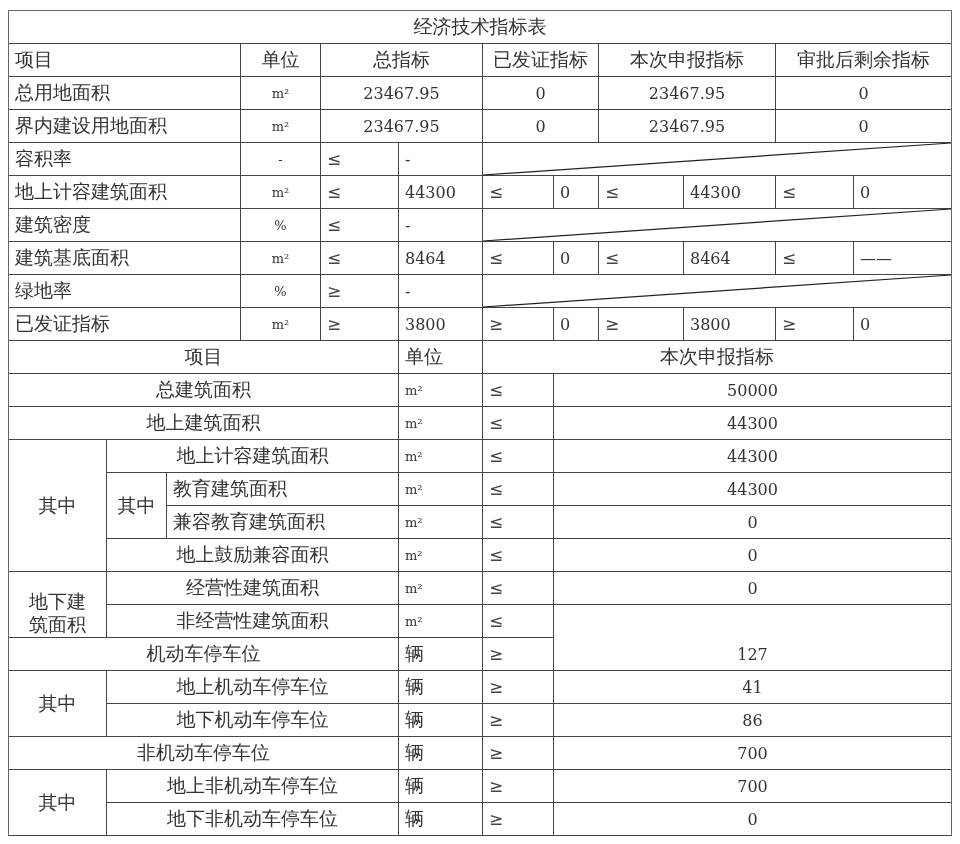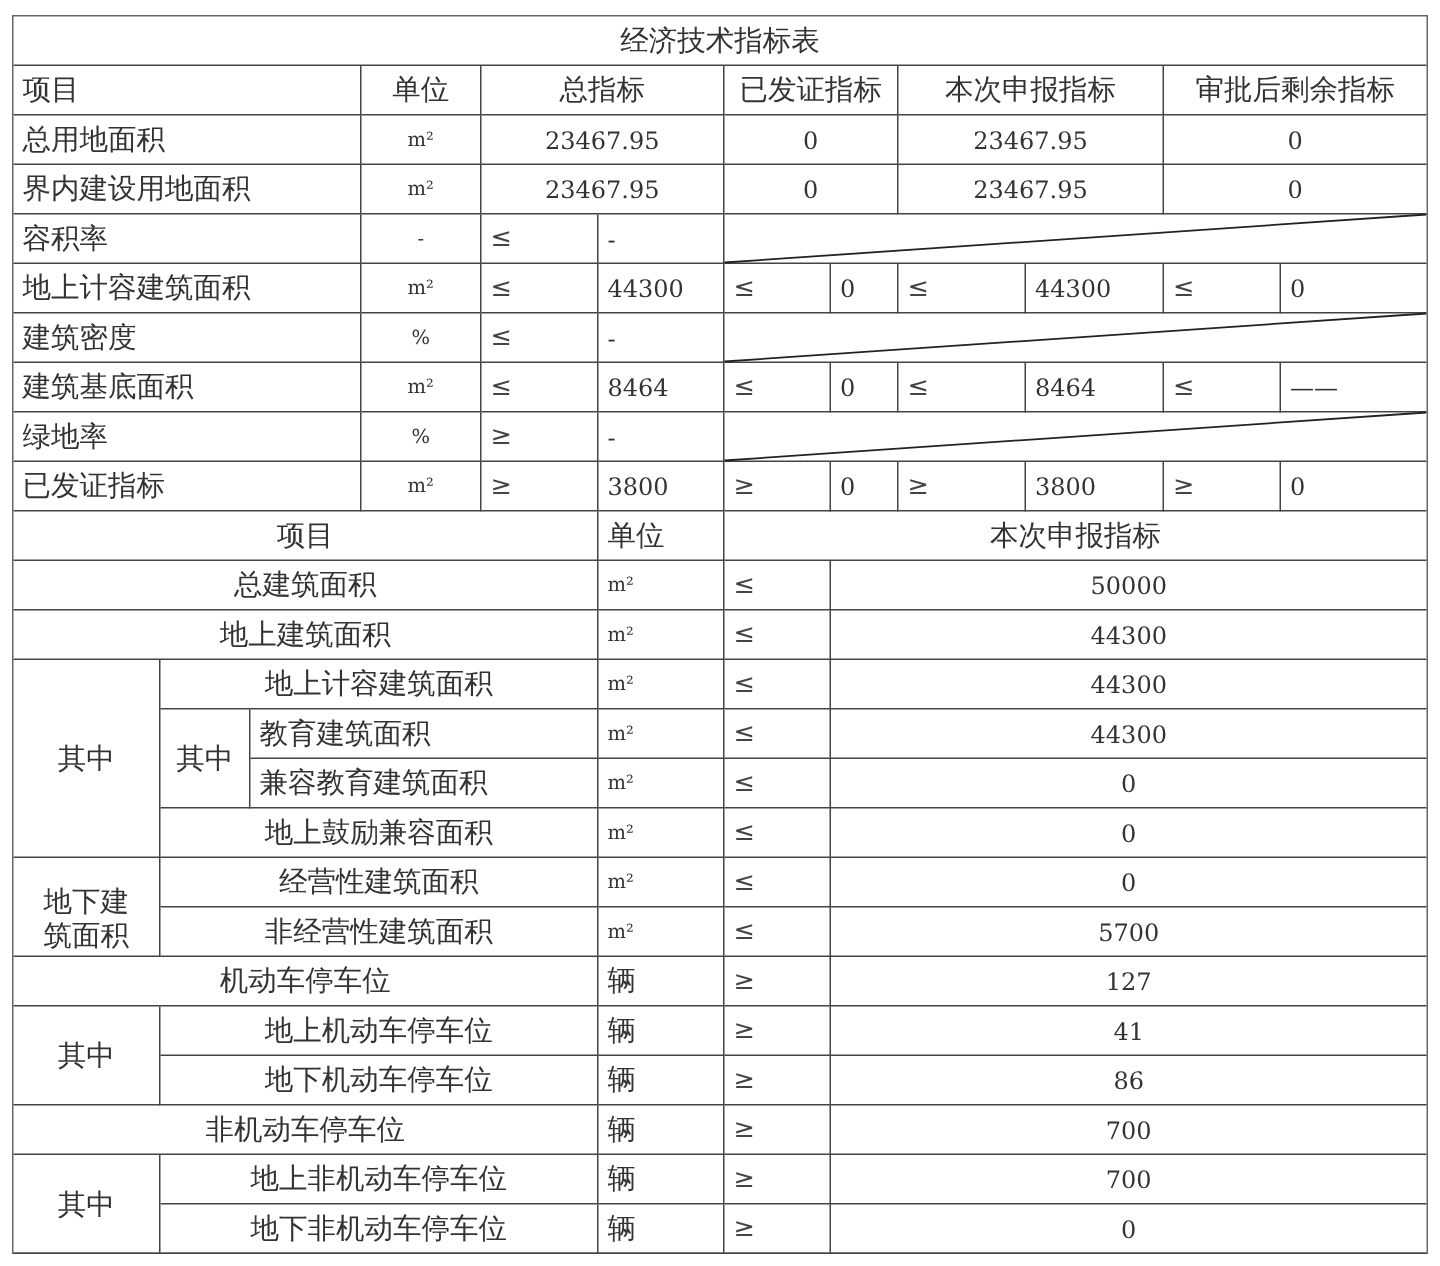--- a/index.html
+++ b/index.html
@@ -119,21 +119,20 @@
     <div class="c left unit" style="left: 390px; top: 528px; width: 84px; height: 33px;">m²</div>
     <div class="c left sym" style="left: 474px; top: 528px; width: 71px; height: 33px;">≤</div>
     <div class="c ctr num noR" style="left: 545px; top: 528px; width: 397px; height: 33px;">0</div>
     <div class="c ctr" style="left: 98px; top: 561px; width: 292px; height: 33px;">经营性建筑面积</div>
     <div class="c left unit" style="left: 390px; top: 561px; width: 84px; height: 33px;">m²</div>
     <div class="c left sym" style="left: 474px; top: 561px; width: 71px; height: 33px;">≤</div>
     <div class="c ctr num noR" style="left: 545px; top: 561px; width: 397px; height: 33px;">0</div>
     <div class="c ctr" style="left: 98px; top: 594px; width: 292px; height: 33px;">非经营性建筑面积</div>
     <div class="c left unit" style="left: 390px; top: 594px; width: 84px; height: 33px;">m²</div>
     <div class="c left sym" style="left: 474px; top: 594px; width: 71px; height: 33px;">≤</div>
-    <div class="c ctr num noR" style="left: 545px; top: 594px; width: 397px; height: 33px;">5700</div>
     <div class="c ctr" style="left: 0px; top: 627px; width: 390px; height: 33px;">机动车停车位</div>
     <div class="c left " style="left: 390px; top: 627px; width: 84px; height: 33px;">辆</div>
     <div class="c left sym" style="left: 474px; top: 627px; width: 71px; height: 33px;">≥</div>
     <div class="c ctr num noR" style="left: 545px; top: 627px; width: 397px; height: 33px;">127</div>
     <div class="c ctr" style="left: 98px; top: 660px; width: 292px; height: 33px; text-align: center;">地上机动车停车位</div>
     <div class="c left " style="left: 390px; top: 660px; width: 84px; height: 33px;">辆</div>
     <div class="c left sym" style="left: 474px; top: 660px; width: 71px; height: 33px;">≥</div>
     <div class="c ctr num noR" style="left: 545px; top: 660px; width: 397px; height: 33px;">41</div>
     <div class="c ctr" style="left: 98px; top: 693px; width: 292px; height: 33px;">地下机动车停车位</div>
     <div class="c left " style="left: 390px; top: 693px; width: 84px; height: 33px;">辆</div>

